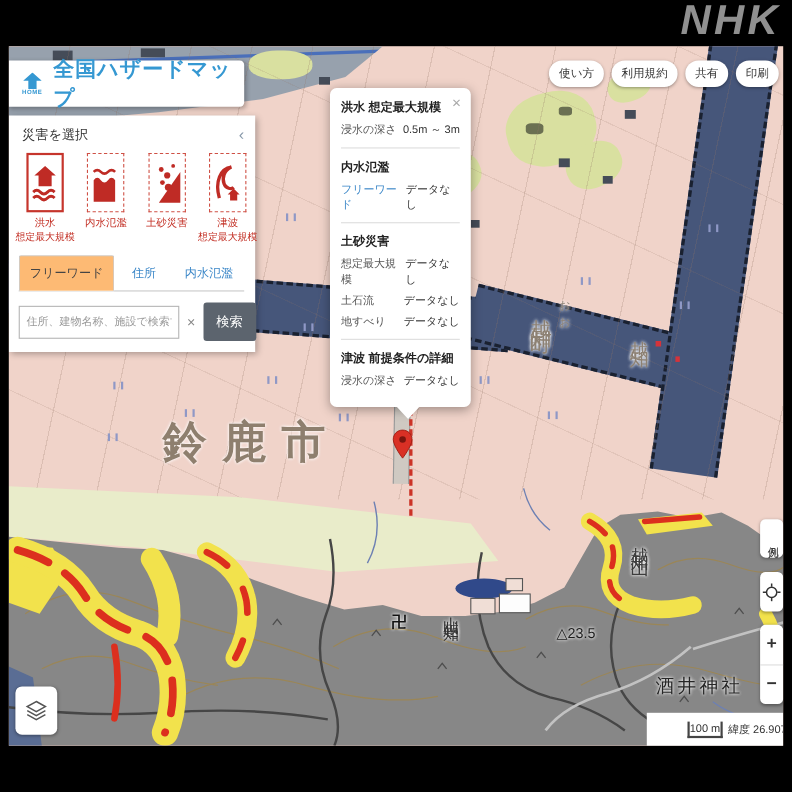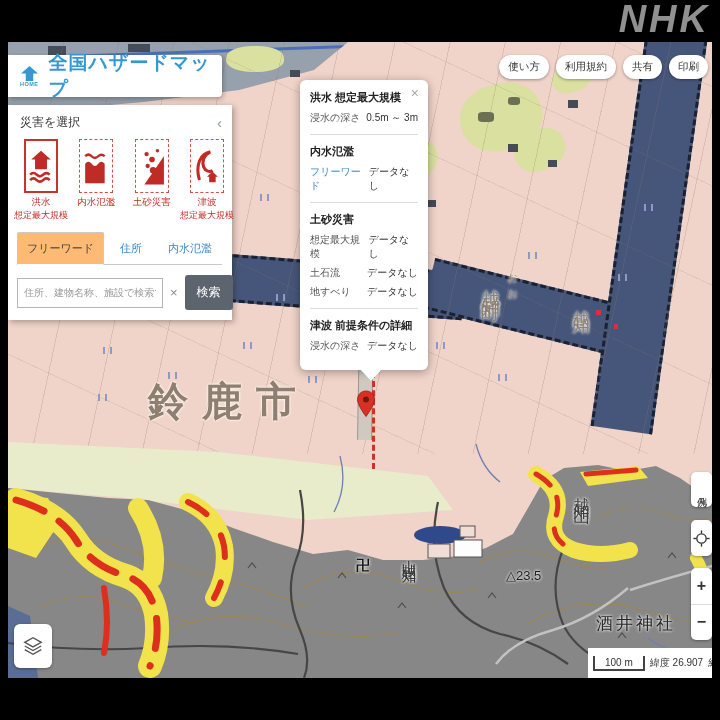--- a/index.html
+++ b/index.html
@@ -102,21 +102,21 @@
     box-shadow:0 1px 3px rgba(0,0,0,.35);display:flex;flex-direction:column;}
   .zoom-b{flex:1;display:flex;align-items:center;justify-content:center;font-size:16px;font-weight:bold;
     color:#333;cursor:pointer;}
   .zoom-b:first-child{border-bottom:1px solid #ddd;}
   
   #layers-btn{left:6px;top:582px;width:38px;height:44px;border-radius:6px;}
   #disclaimer{left:50px;top:594px;background:rgba(72,72,72,.78);color:#fff;font-size:10px;
     padding:6px 10px;border-radius:3px;white-space:nowrap;}
   #coord-bar{left:580px;top:606px;width:124px;height:30px;background:#fff;display:flex;
     align-items:center;gap:5px;padding:0 5px;box-sizing:border-box;font-size:10px;color:#333;}
-  #scale-box{border:2px solid #444;border-top:none;padding:1px 10px;font-size:10px;white-space:nowrap;}
+  #scale-box{border:2px solid #444;border-top:none;padding:1px 0;font-size:10px;white-space:nowrap;margin-left:32px;}
   .coord{white-space:nowrap;}
 </style>
 </head>
 <body>
 
 <div id="frame">
   <div id="nhk-logo">NHK</div>
 
   <div id="map">
 

